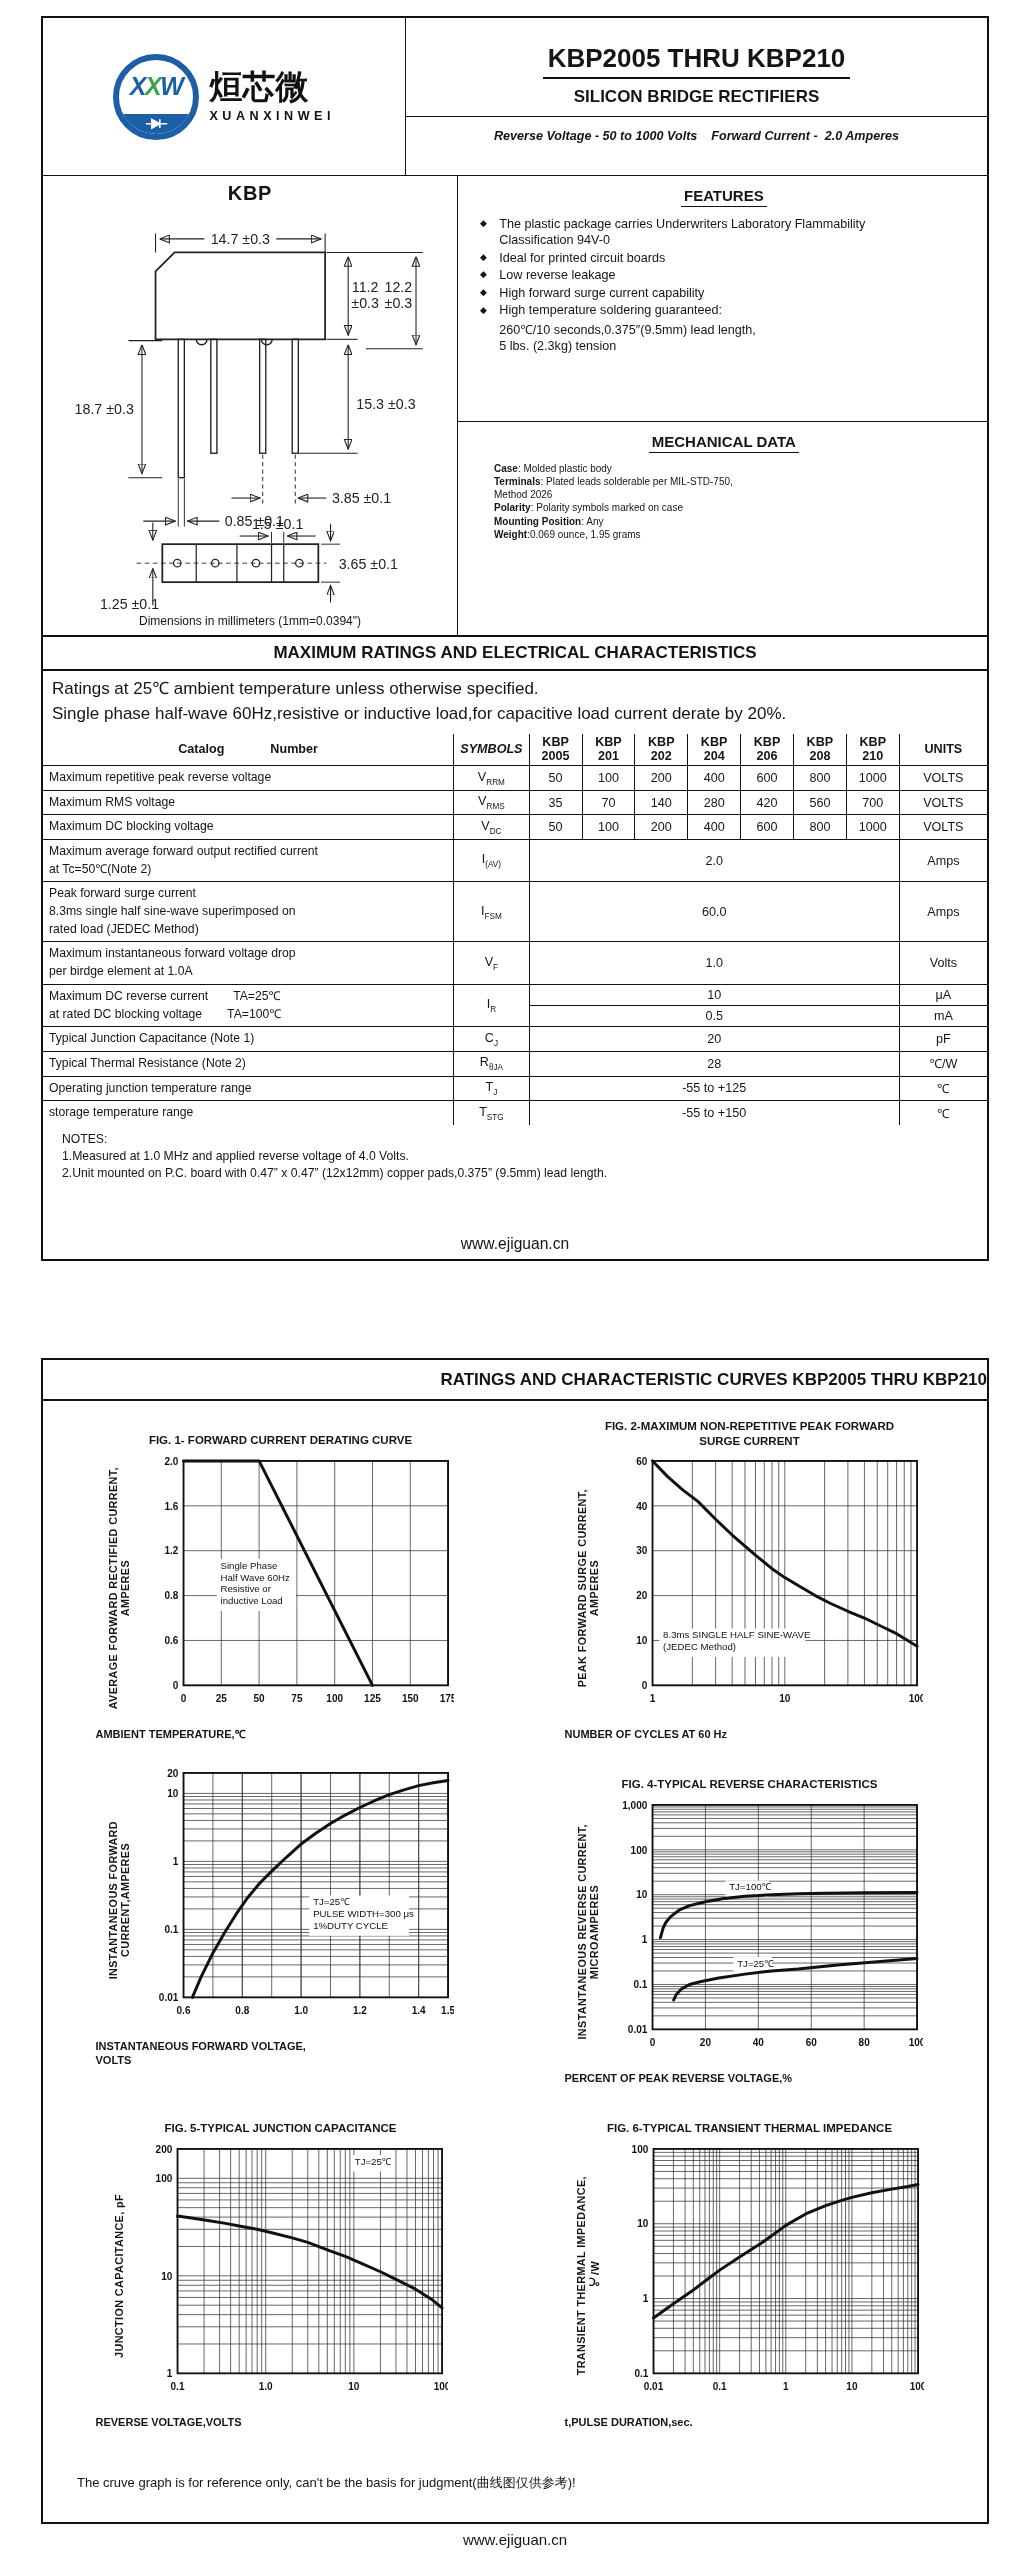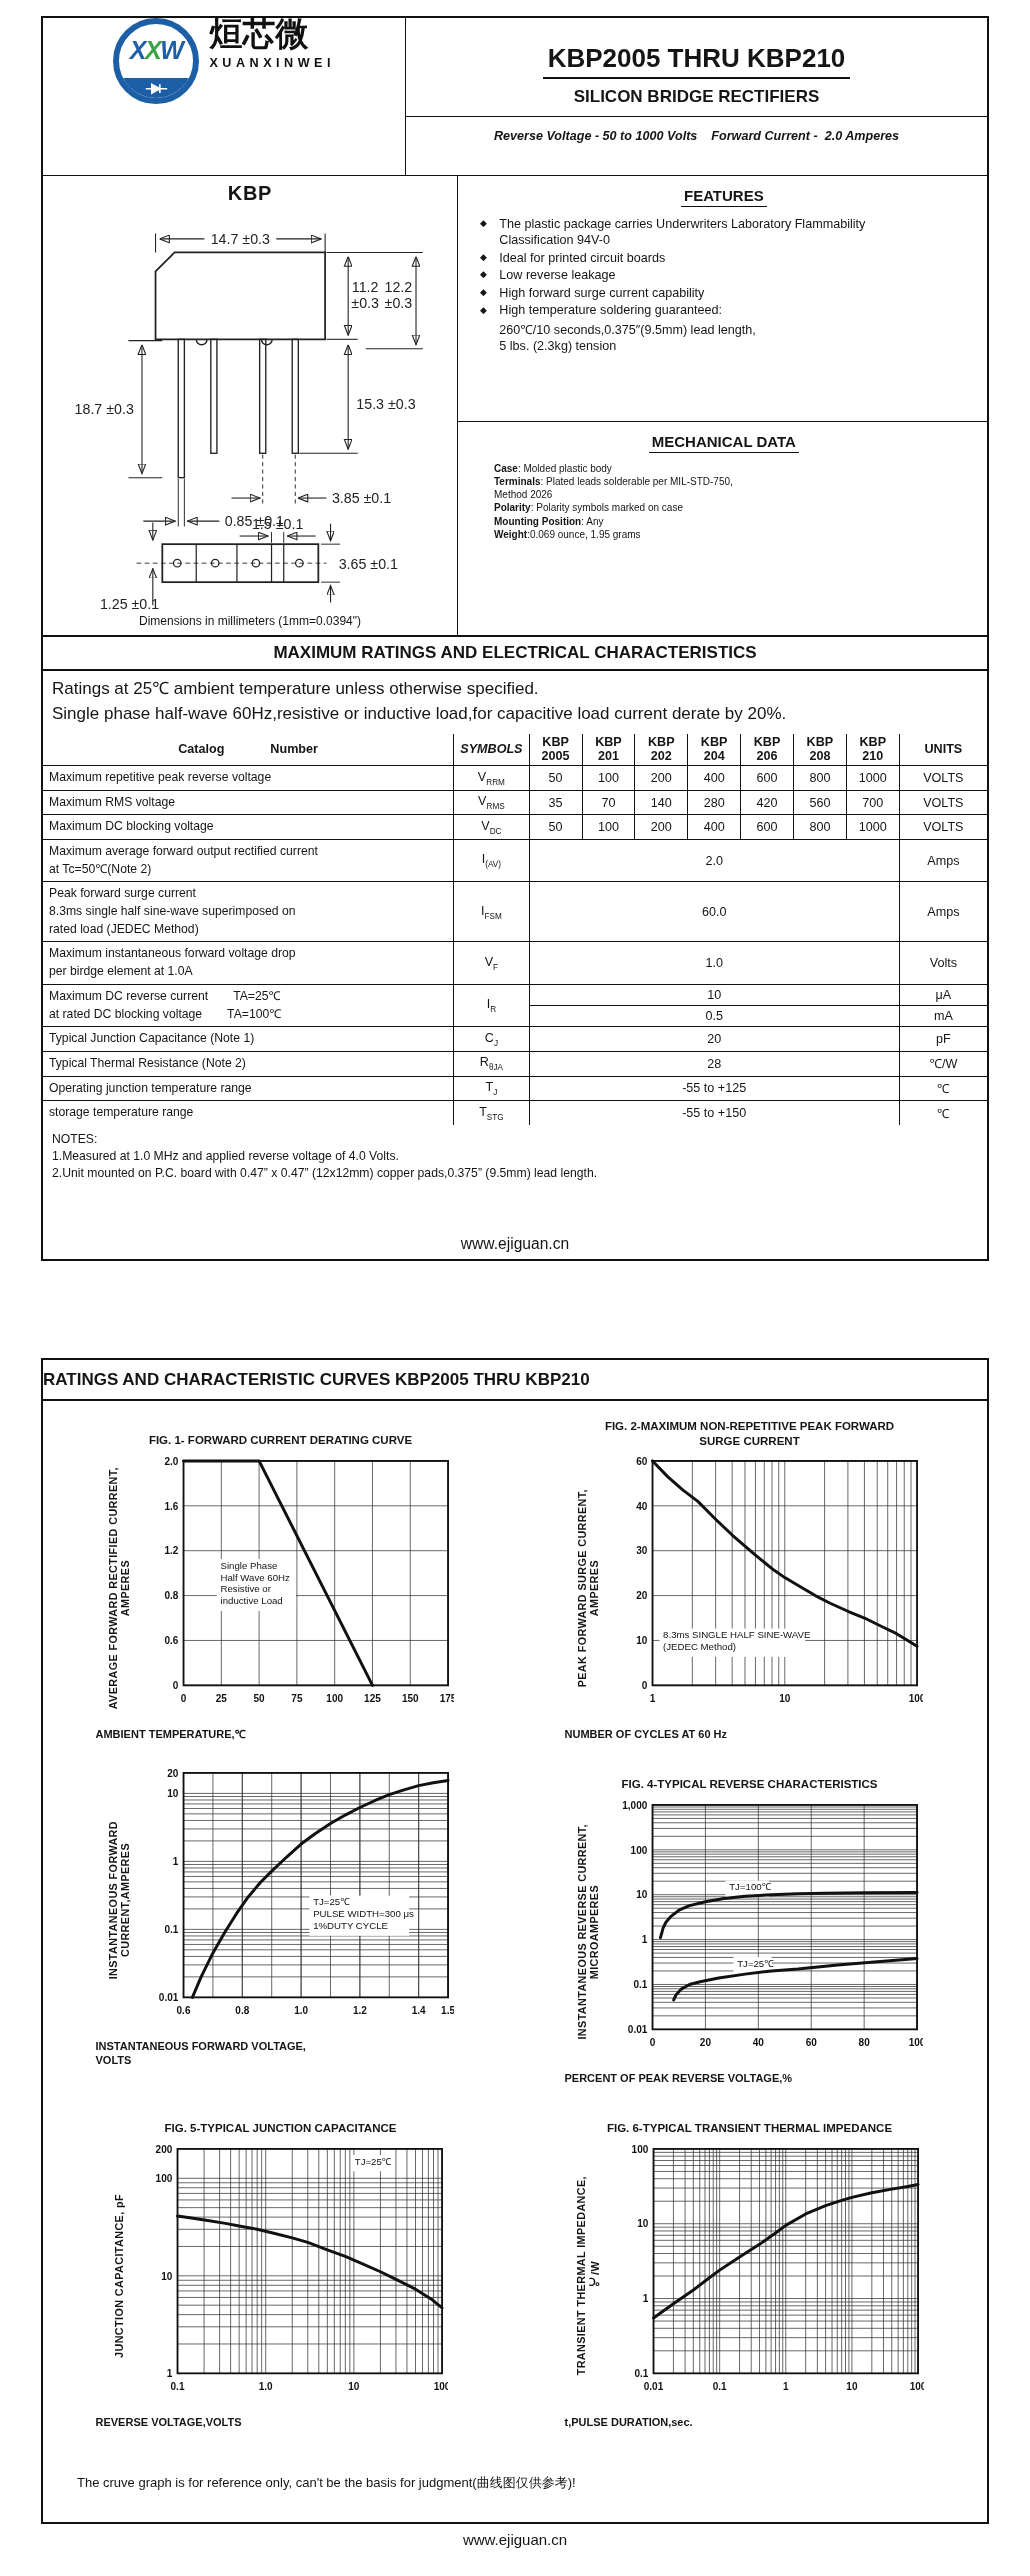--- a/index.html
+++ b/index.html
@@ -3,21 +3,21 @@
 <meta charset="utf-8">
 <style>
   html,body{margin:0;padding:0;background:#fff;}
   body{width:1031px;height:2576px;position:relative;font-family:"Liberation Sans",sans-serif;color:#151515;}
   .page{position:absolute;left:41px;width:948px;background:#fff;border:2.2px solid #111;box-sizing:border-box;}
   #page1{top:16.3px;height:1245px;}
   #page2{top:1358px;height:1166px;}
   .pre{white-space:pre;}
   
   .hdr{display:flex;border-bottom:1.5px solid #111;height:157px;}
-  .logo-col{width:362px;border-right:1.5px solid #111;display:flex;justify-content:center;gap:10.4px;}
+  .logo-col{width:362px;border-right:1.5px solid #111;display:flex;align-items:center;justify-content:center;gap:10.4px;}
   .logo-circle{width:74px;height:74px;border-radius:50%;border:6.7px solid #1d5fa7;position:relative;overflow:hidden;flex:0 0 auto;}
   .logo-xxw{position:absolute;top:12px;left:0;width:100%;text-align:center;font-weight:bold;font-style:italic;font-size:25px;letter-spacing:-1.5px;color:#1d5fa7;}
   .logo-xxw .g{color:#3aa544;}
   .logo-band{position:absolute;bottom:0;left:-7.4px;right:-7.4px;height:20px;background:#1d5fa7;display:flex;align-items:center;justify-content:center;}
   .logo-txt{display:flex;flex-direction:column;line-height:1;}
   .logo-cn{font-size:33px;font-weight:bold;color:#111;font-family:Liberation Serif, serif;}
   .logo-en{font-size:12.6px;font-weight:bold;letter-spacing:4.5px;color:#111;margin-top:6px;}
   .title-col{flex:1;display:flex;flex-direction:column;}
   .doc-title{font-size:26px;font-weight:bold;text-align:center;margin-top:25px;}
   .doc-title span{display:inline-block;border-bottom:2.2px solid #111;padding:0 4.5px 3px 4.5px;}
@@ -53,24 +53,24 @@
   table.rt th{font-weight:bold;}
   th.cath{text-align:left;padding-left:6px;font-size:13px;}
   th.cath .num{margin-left:46px;}
   th.symh{font-style:italic;font-weight:normal;font-size:10.4px;}
   td.sym{font-size:12.6px;}
   td.sym sub,.ann sub{font-size:8.2px;}
   td.val,td.unit{font-size:12.6px;}
   tr.vrow td{padding:2.2px 1.5px;}
   td.pad2{padding-top:5.2px;padding-bottom:5.2px;}
   
-  .notes{padding:6px 9px;font-size:12.2px;line-height:1.4;}
+  .notes{padding:6px 19px;font-size:12.2px;line-height:1.4;}
   .p1footer{position:absolute;bottom:6px;left:0;width:100%;text-align:center;font-size:15.6px;}
   
-  .p2head{border-bottom:2.2px solid #111;text-align:left;font-weight:bold;font-size:17px;padding:9.6px 0;}
+  .p2head{border-bottom:2.2px solid #111;text-align:right;font-weight:bold;font-size:17px;padding:9.6px 0;}
   .figs{display:grid;grid-template-columns:1fr 1fr;row-gap:22px;padding:18px 3px 0 3px;justify-items:center;}
   .fig{width:460px;}
   .figtitle{text-align:center;font-weight:bold;font-size:11.5px;line-height:1.25;margin-bottom:4.5px;min-height:28px;display:flex;flex-direction:column;justify-content:flex-end;}
   .figbody{display:flex;align-items:center;justify-content:center;}
   .ylab{display:flex;flex-direction:row;align-items:center;margin-right:1.5px;}
   .ylab div{writing-mode:vertical-rl;transform:rotate(180deg);font-weight:bold;font-size:10.8px;letter-spacing:0.4px;text-align:center;}
   .xlab{text-align:left;font-weight:bold;font-size:11px;margin-top:3px;line-height:1.3;margin-left:45px;}
   .fig svg{display:block;}
   .fig svg text{font-family:"Liberation Sans",sans-serif;}
   .disclaimer{position:absolute;left:34px;bottom:30px;font-size:13px;}

